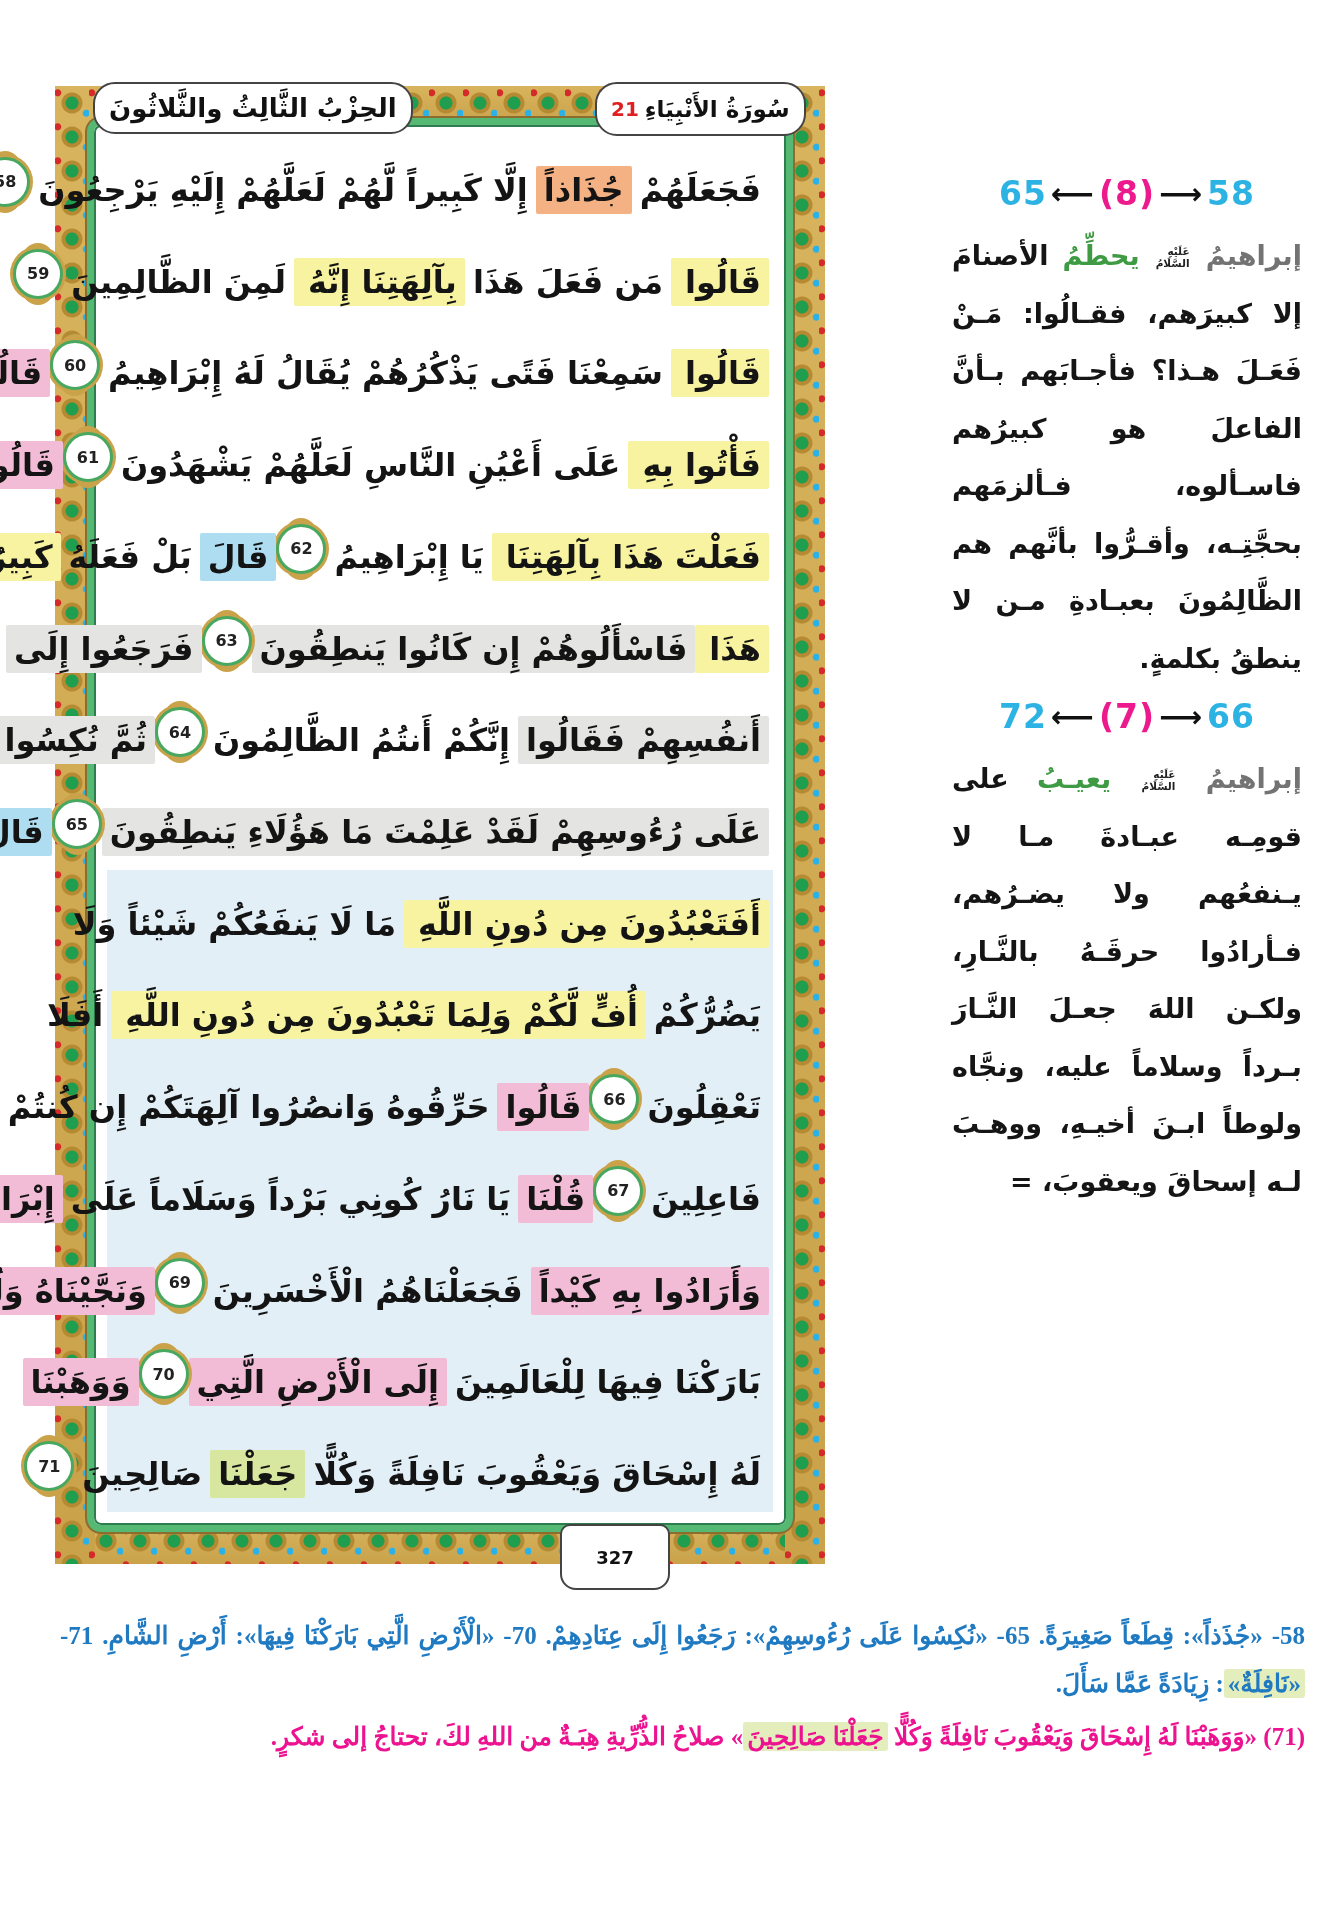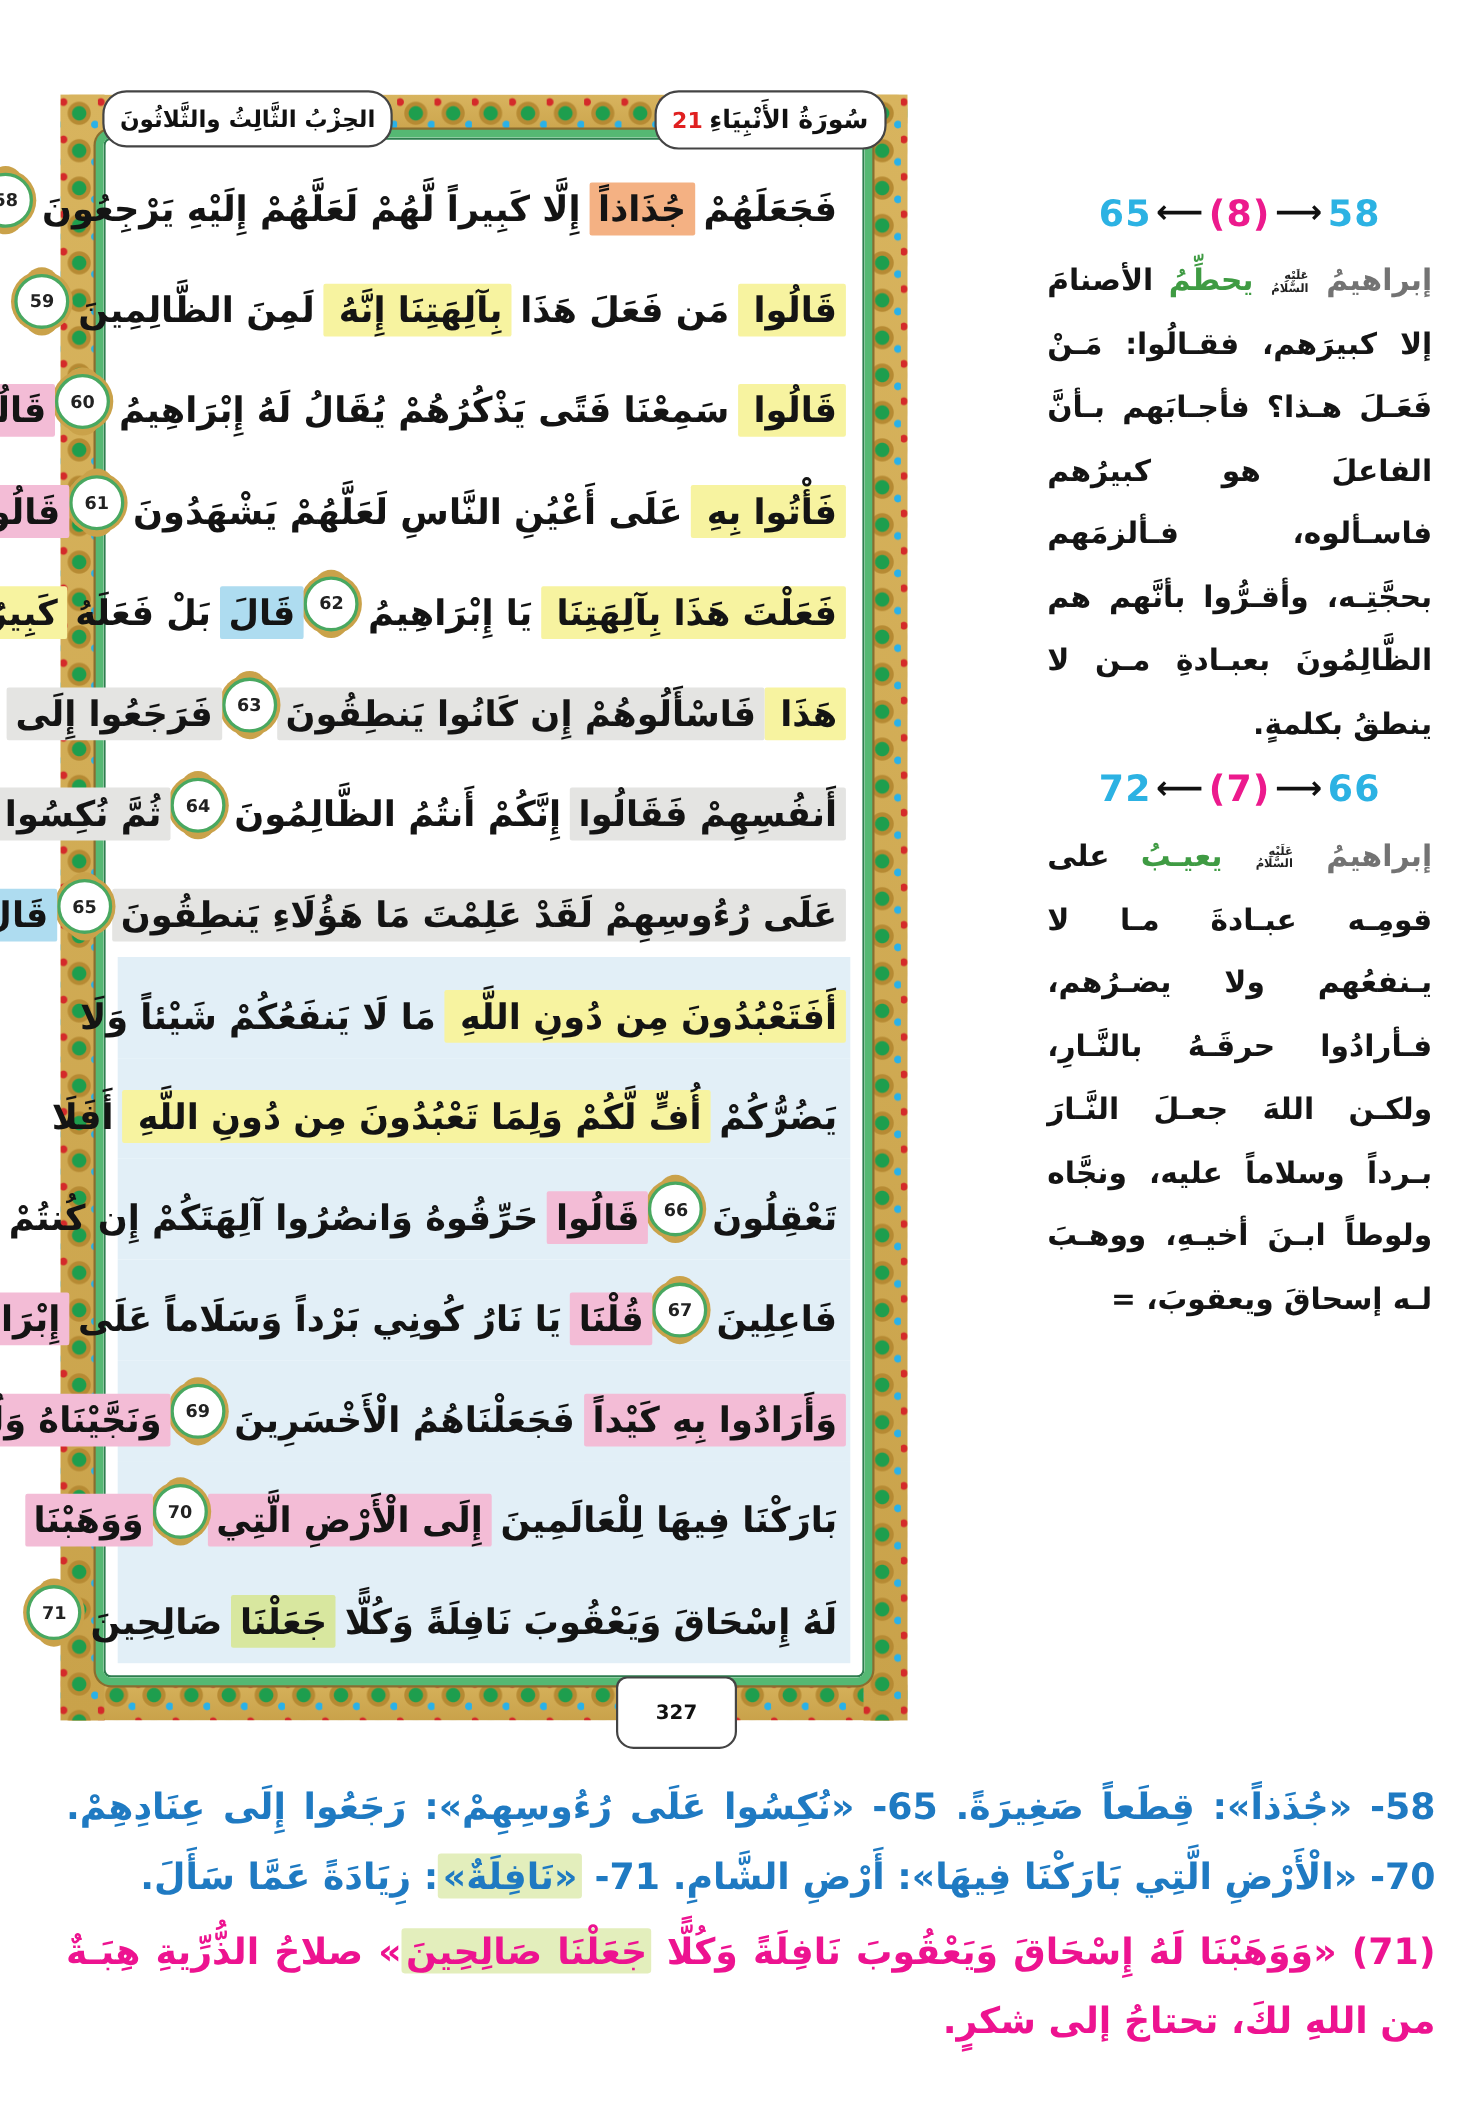--- a/index.html
+++ b/index.html
@@ -19,21 +19,21 @@
   .band.bottom{left:0;bottom:0;width:100%;height:40px;border-radius:0 0 10px 10px;}
   .band.left{left:0;top:0;width:40px;height:100%;}
   .band.right{right:0;top:0;width:40px;height:100%;}
   .inner-frame{position:absolute;left:32px;top:32px;right:32px;bottom:32px;
     border:7px solid #55b873;border-radius:14px;box-shadow:inset 0 0 0 2px #2e7d4f,0 0 0 2px #8a6d2f;background:#fff;}
 
   
   .cartouche{position:absolute;background:#fff;border:2px solid #444;border-radius:22px;
     display:flex;align-items:center;justify-content:center;gap:6px;z-index:5;
     font-weight:bold;color:#111;padding:3px 14px;white-space:nowrap;}
-  .cartouche.hizb{left:38px;top:-4px;height:42px;font-size:21px;justify-content:flex-end;}
+  .cartouche.hizb{left:38px;top:-4px;height:42px;font-size:26px;justify-content:flex-end;}
   .cartouche.surah{left:540px;top:-4px;height:44px;font-size:23px;}
   .surah-num{color:#e02020;font-size:20px;font-weight:bold;}
   .cartouche.pageno{left:505px;bottom:-26px;height:56px;width:78px;font-size:18px;border-radius:10px 10px 16px 16px;}
 
   
   .quran-area{position:absolute;left:52px;top:50px;right:52px;bottom:52px;
     display:flex;flex-direction:column;z-index:3;}
   .qline{flex:1;display:flex;align-items:center;justify-content:space-between;
     direction:rtl;font-size:32px;font-weight:bold;color:#141414;white-space:nowrap;padding:0 4px;}
   .qline.zone-blue{background:#e2eff7;}
@@ -56,21 +56,21 @@
   .mheader .mg{color:#ec1a8d;}
   .mheader .ar{color:#111;font-size:30px;}
   .mpara{font-size:27px;font-weight:bold;text-align:justify;line-height:2.13;margin-bottom:10px;}
   .w-blue{color:#737373;}
   .w-green{color:#3f9b43;}
   .honorific{display:inline-flex;flex-direction:column;font-size:10.5px;
     line-height:1.05;vertical-align:middle;margin:0 2px;font-weight:bold;color:#222;}
 
   
   .footnotes{position:absolute;left:60px;top:1612px;width:1245px;direction:rtl;}
-  .fnote{font-size:33px;font-weight:bold;text-align:justify;line-height:1.9;margin-bottom:6px;}
+  .fnote{font-size:25px;font-weight:bold;text-align:justify;line-height:1.9;margin-bottom:6px;font-family:Liberation Serif, serif;}
   .fn-blue{color:#1f7ac2;}
   .fn-magenta{color:#ed1390;}
   .fn-hl-green{background:#e3eebc;border-radius:3px;padding:1px 4px;}
   .fnum{font-weight:bold;}
 </style>
 </head>
 <body>
 
 <div class="page">
 

